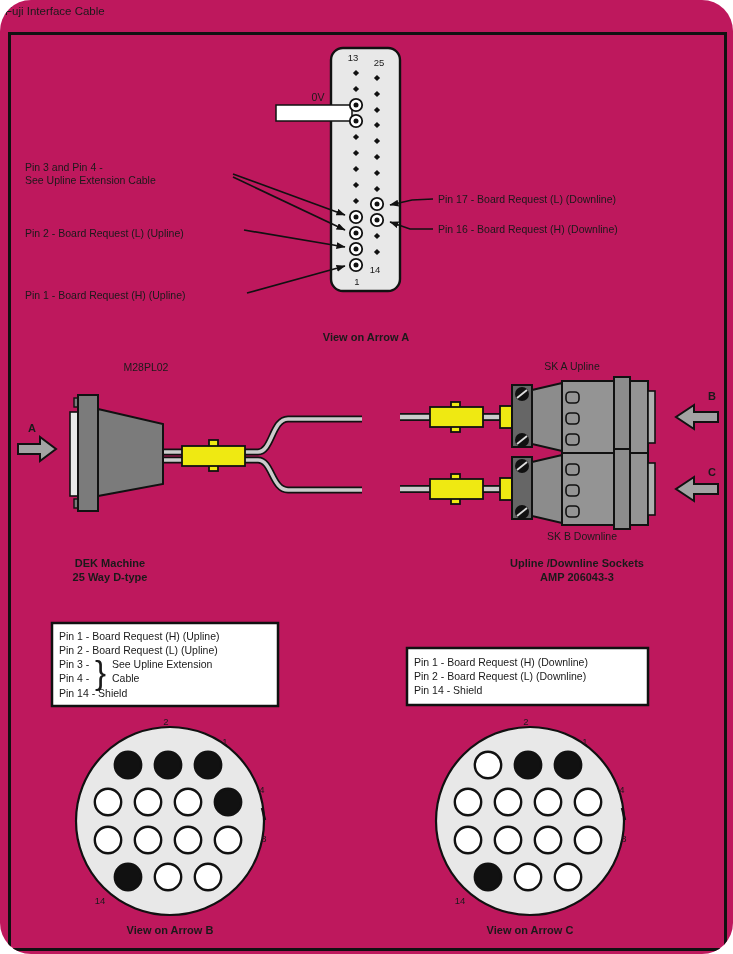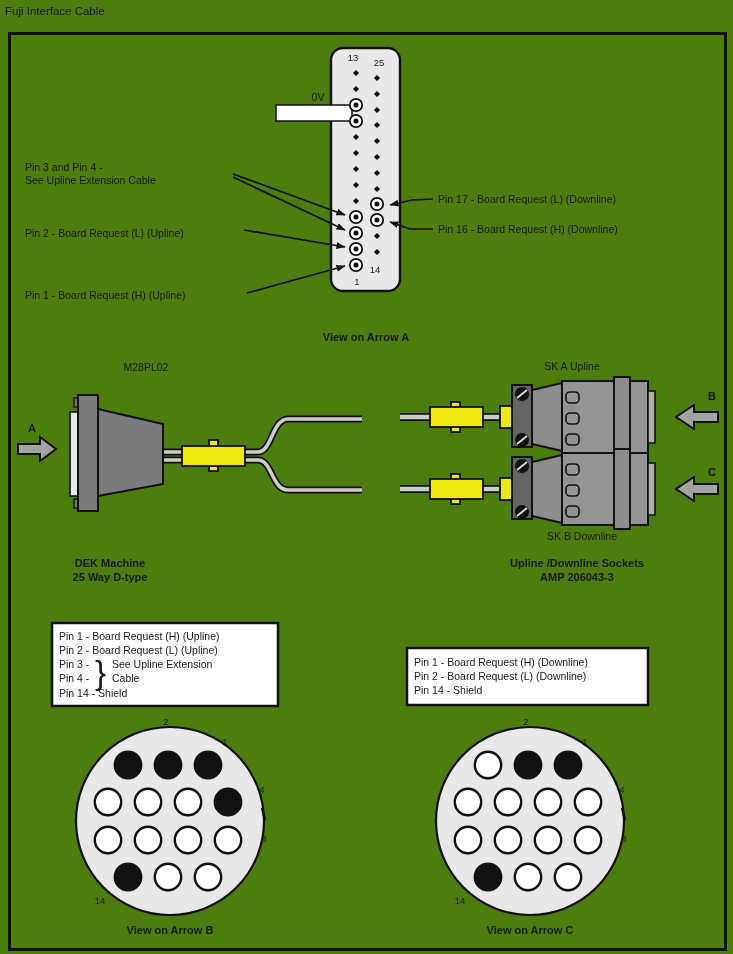--- a/index.html
+++ b/index.html
@@ -1,17 +1,17 @@
 <!DOCTYPE html>
 <html><head>
 <meta charset="utf-8">
 <style>
   html,body{margin:0;padding:0;background:#fff;}
-  .page{position:relative;width:733px;height:954px;background:#4d7c0f;overflow:hidden;
-        font-family:"Liberation Sans","DejaVu Sans",sans-serif;}
+  .page{position:relative;width:733px;height:954px;background:#be185d;overflow:hidden;
+        font-family:"Liberation Sans","DejaVu Sans",sans-serif;border-radius:31px;}
   svg text{fill:#1a1a1a;font-family:"Liberation Sans","DejaVu Sans",sans-serif;}
   text.cap{font-weight:bold;font-size:11px;}
   text.lbl{font-size:10.5px;}
   text.pinlbl{font-size:9.5px;}
   text.title{font-size:11.5px;}
   text.abc{font-weight:bold;font-size:11px;}
 </style>
 </head>
 <body>
 

